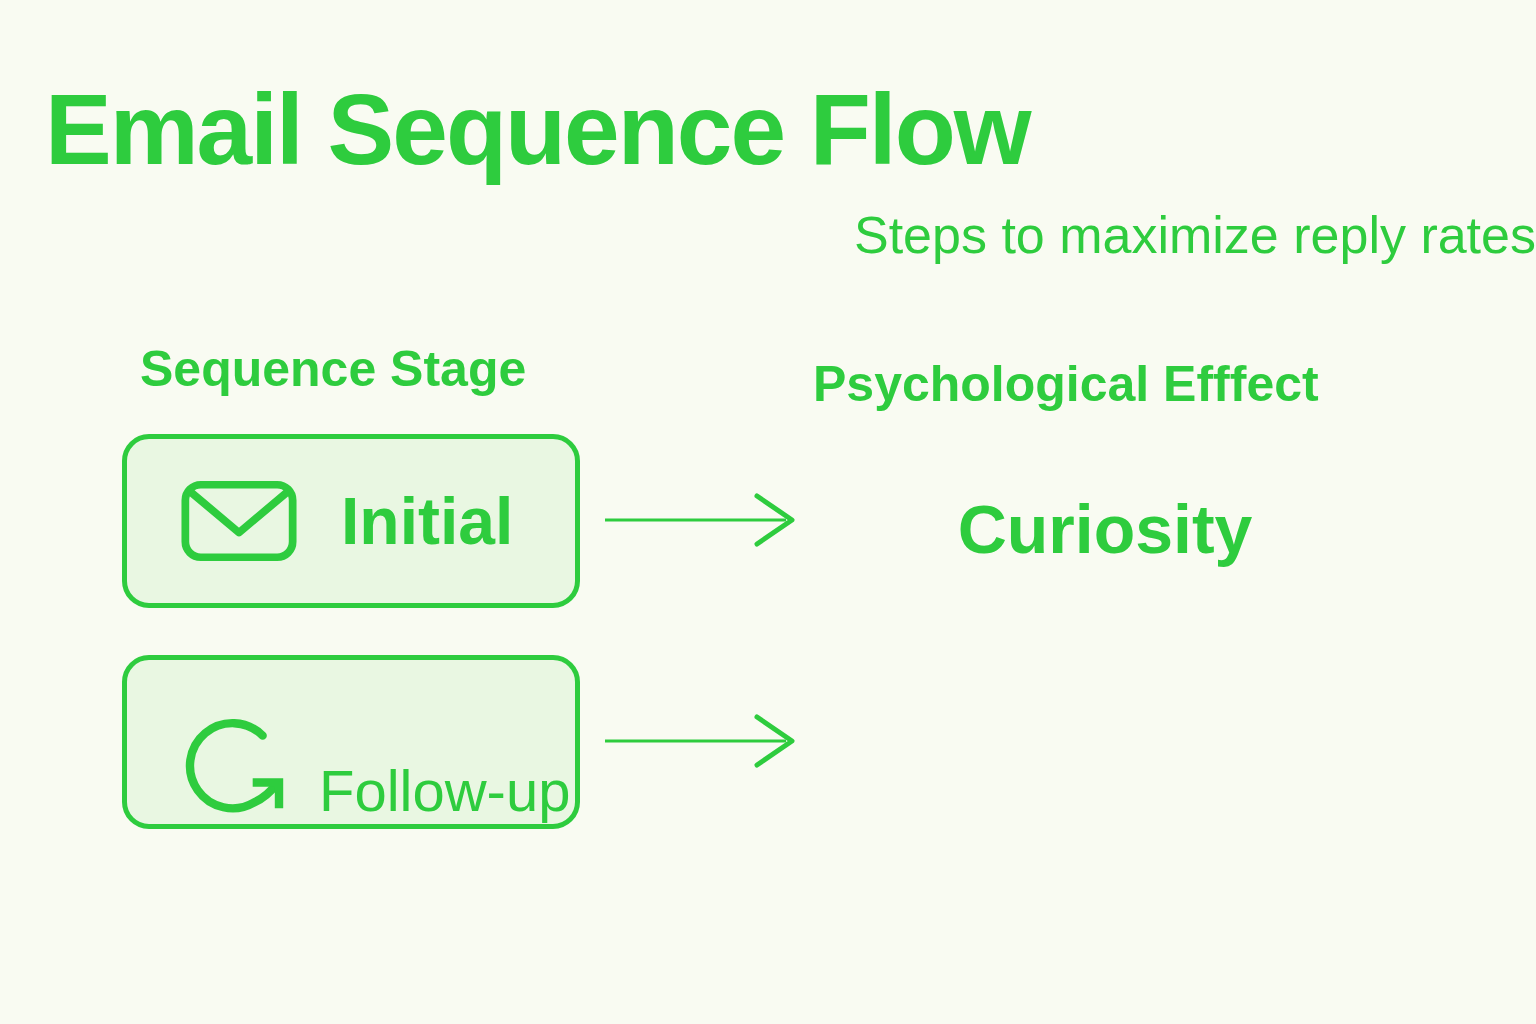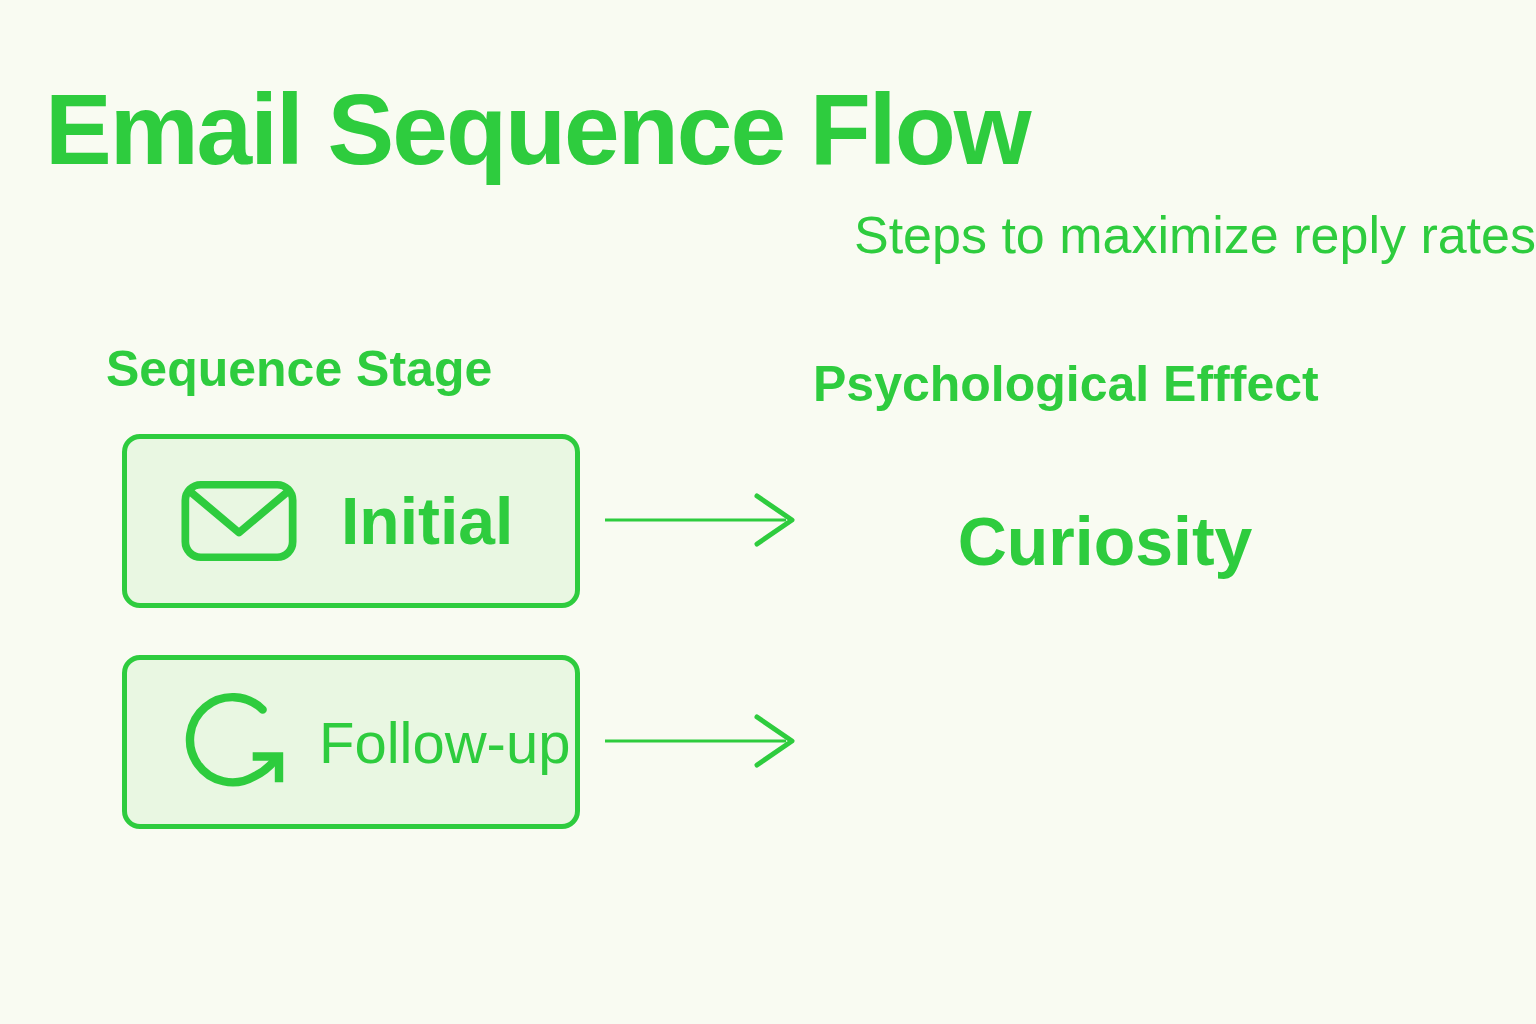--- a/index.html
+++ b/index.html
@@ -40,38 +40,38 @@
     font-weight: 400;
     color: var(--green, #2ecc3e);
   }
   .col-header {
     position: absolute;
     font-size: 50px;
     font-weight: 700;
     white-space: nowrap;
     color: var(--green, #2ecc3e);
   }
-  .col-header.left  { left: 106px;  top: 340px; }
+  .col-header.left  { left: 140px;  top: 340px; }
   .col-header.right { left: 813px;  top: 355px; }
 
   .stage-box {
     position: absolute;
     left: 122px;
     width: 458px;
     height: 174px;
     box-sizing: border-box;
     border: 5px solid var(--green, #2ecc3e);
-    border-radius: 18px;
+    border-radius: 27px;
     background: var(--box-fill, #e9f7e2);
     display: flex;
     align-items: center;
     padding-left: 54px;
   }
   .stage-box.row1 { top: 434px; }
-  .stage-box.row2 { top: 655px; }
+  .stage-box.row2 { top: 655px; align-items: flex-end; }
 
   .stage-icon { flex: 0 0 auto; display: block; }
   .stage-icon svg { display: block; }
 
   .stage-label {
     white-space: nowrap;
     color: var(--green, #2ecc3e);
   }
   .stage-label.initial   { margin-left: 44px; font-size: 66px; font-weight: 700; }
   .stage-label.follow-up { margin-left: 26px; font-size: 58px; font-weight: 500; }
@@ -83,21 +83,21 @@
   .effect-label {
     position: absolute;
     left: 870px;
     width: 470px;
     text-align: center;
     font-size: 68px;
     font-weight: 700;
     white-space: nowrap;
     color: var(--green, #2ecc3e);
   }
-  .effect-label.row1 { top: 502px; }
+  .effect-label.row1 { top: 490px; }
   .effect-label.row2 { top: 703px; }
 
   .source {
     position: absolute;
     top: 888px;
     left: 0;
     width: 100%;
     text-align: center;
     font-size: 42px;
     font-weight: 400;

